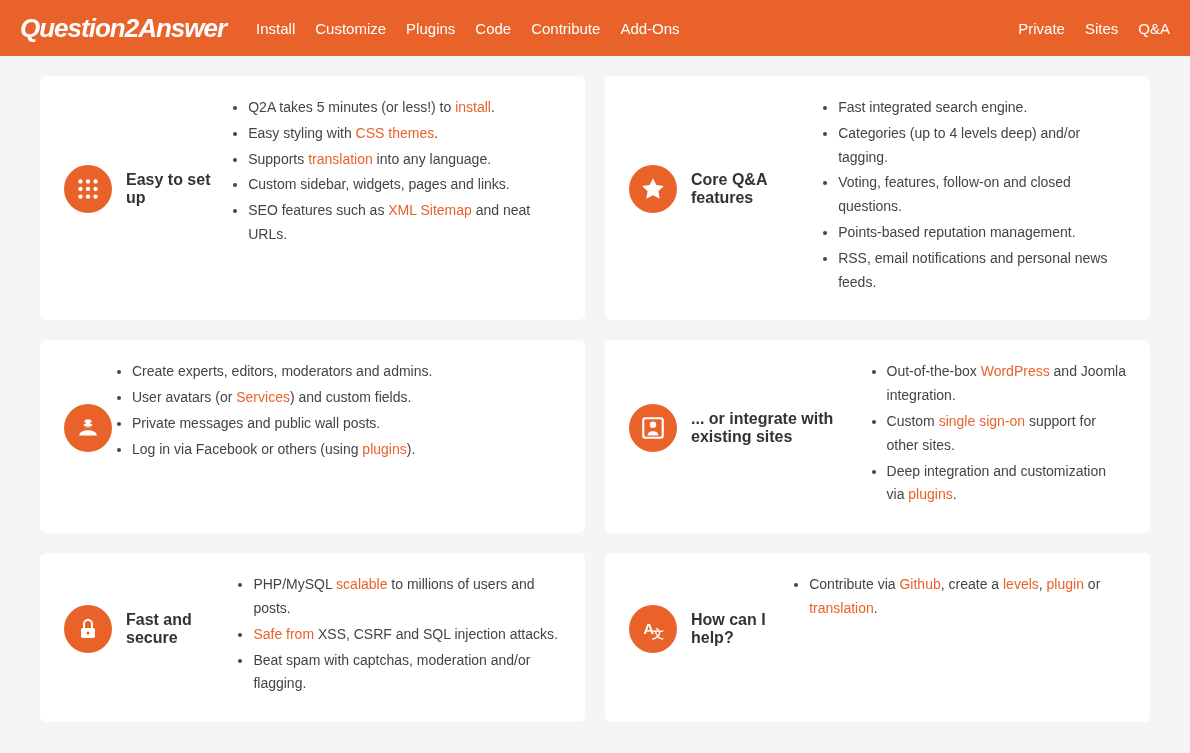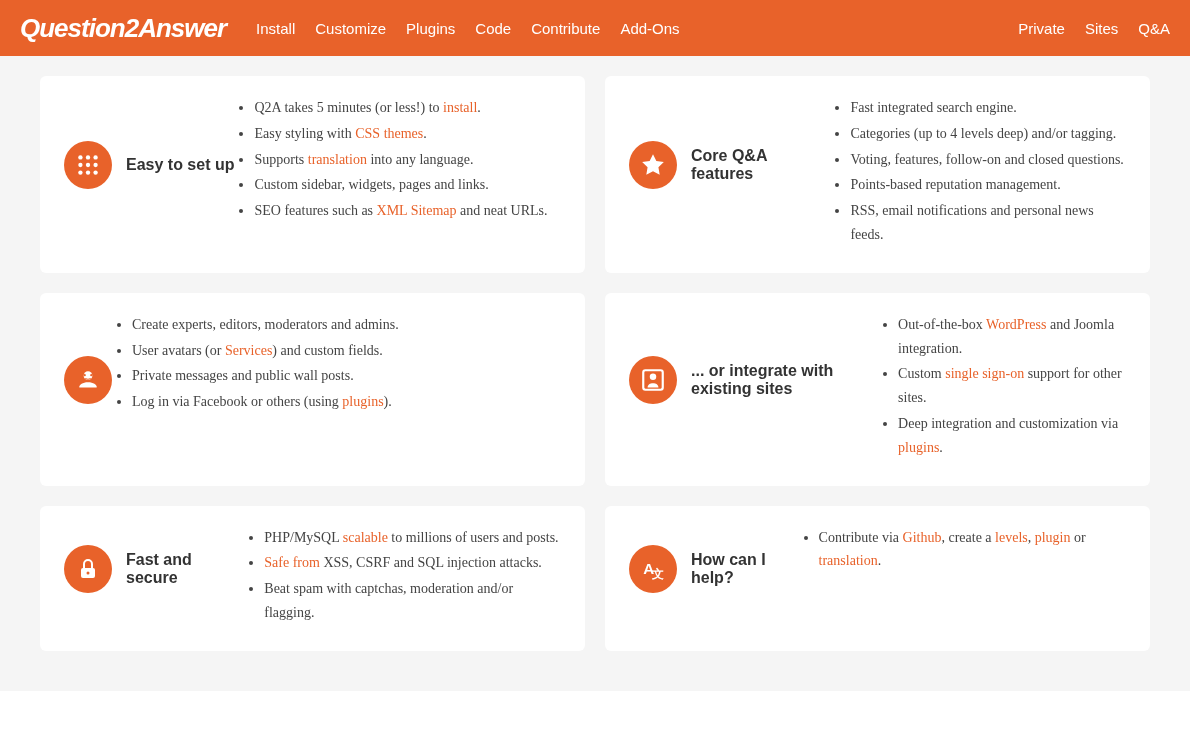--- a/index.html
+++ b/index.html
@@ -90,21 +90,21 @@
       color: #333;
     }
 
     .card ul {
       list-style: disc;
       padding-left: 20px;
       line-height: 1.7;
       color: #444;
     }
 
-    .card ul li { margin-bottom: 2px; font-family: Liberation Serif, serif; }
+    .card ul li { margin-bottom: 2px; }
 
     a.link-orange { color: #e8622a; text-decoration: none; }
   </style>
 </head>
 <body>
 
 <header>
   <a class="logo" href="#">Question2Answer</a>
   <nav class="main-nav">
     <a href="#">Install</a>

